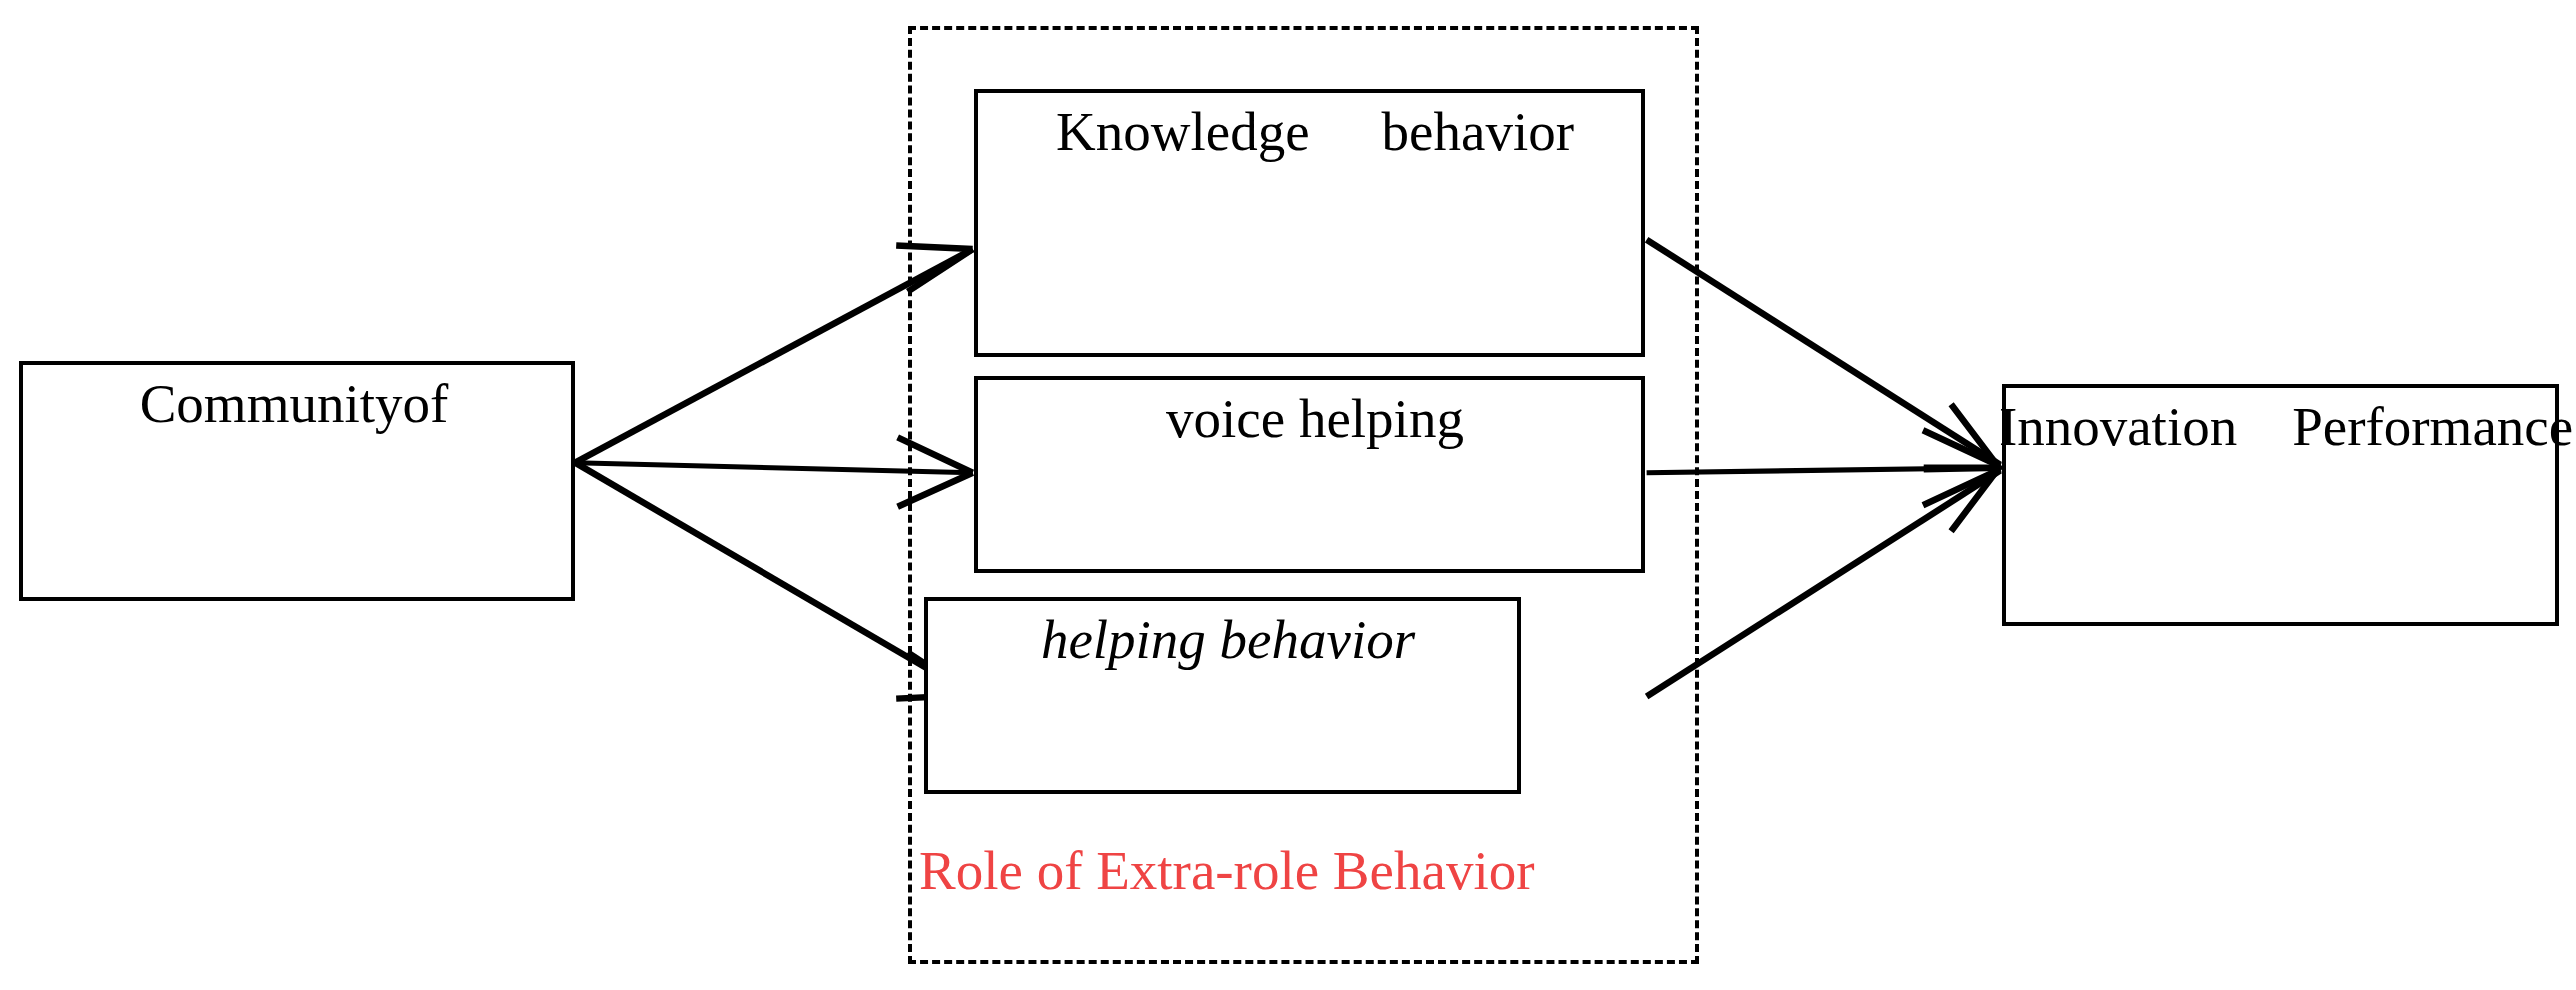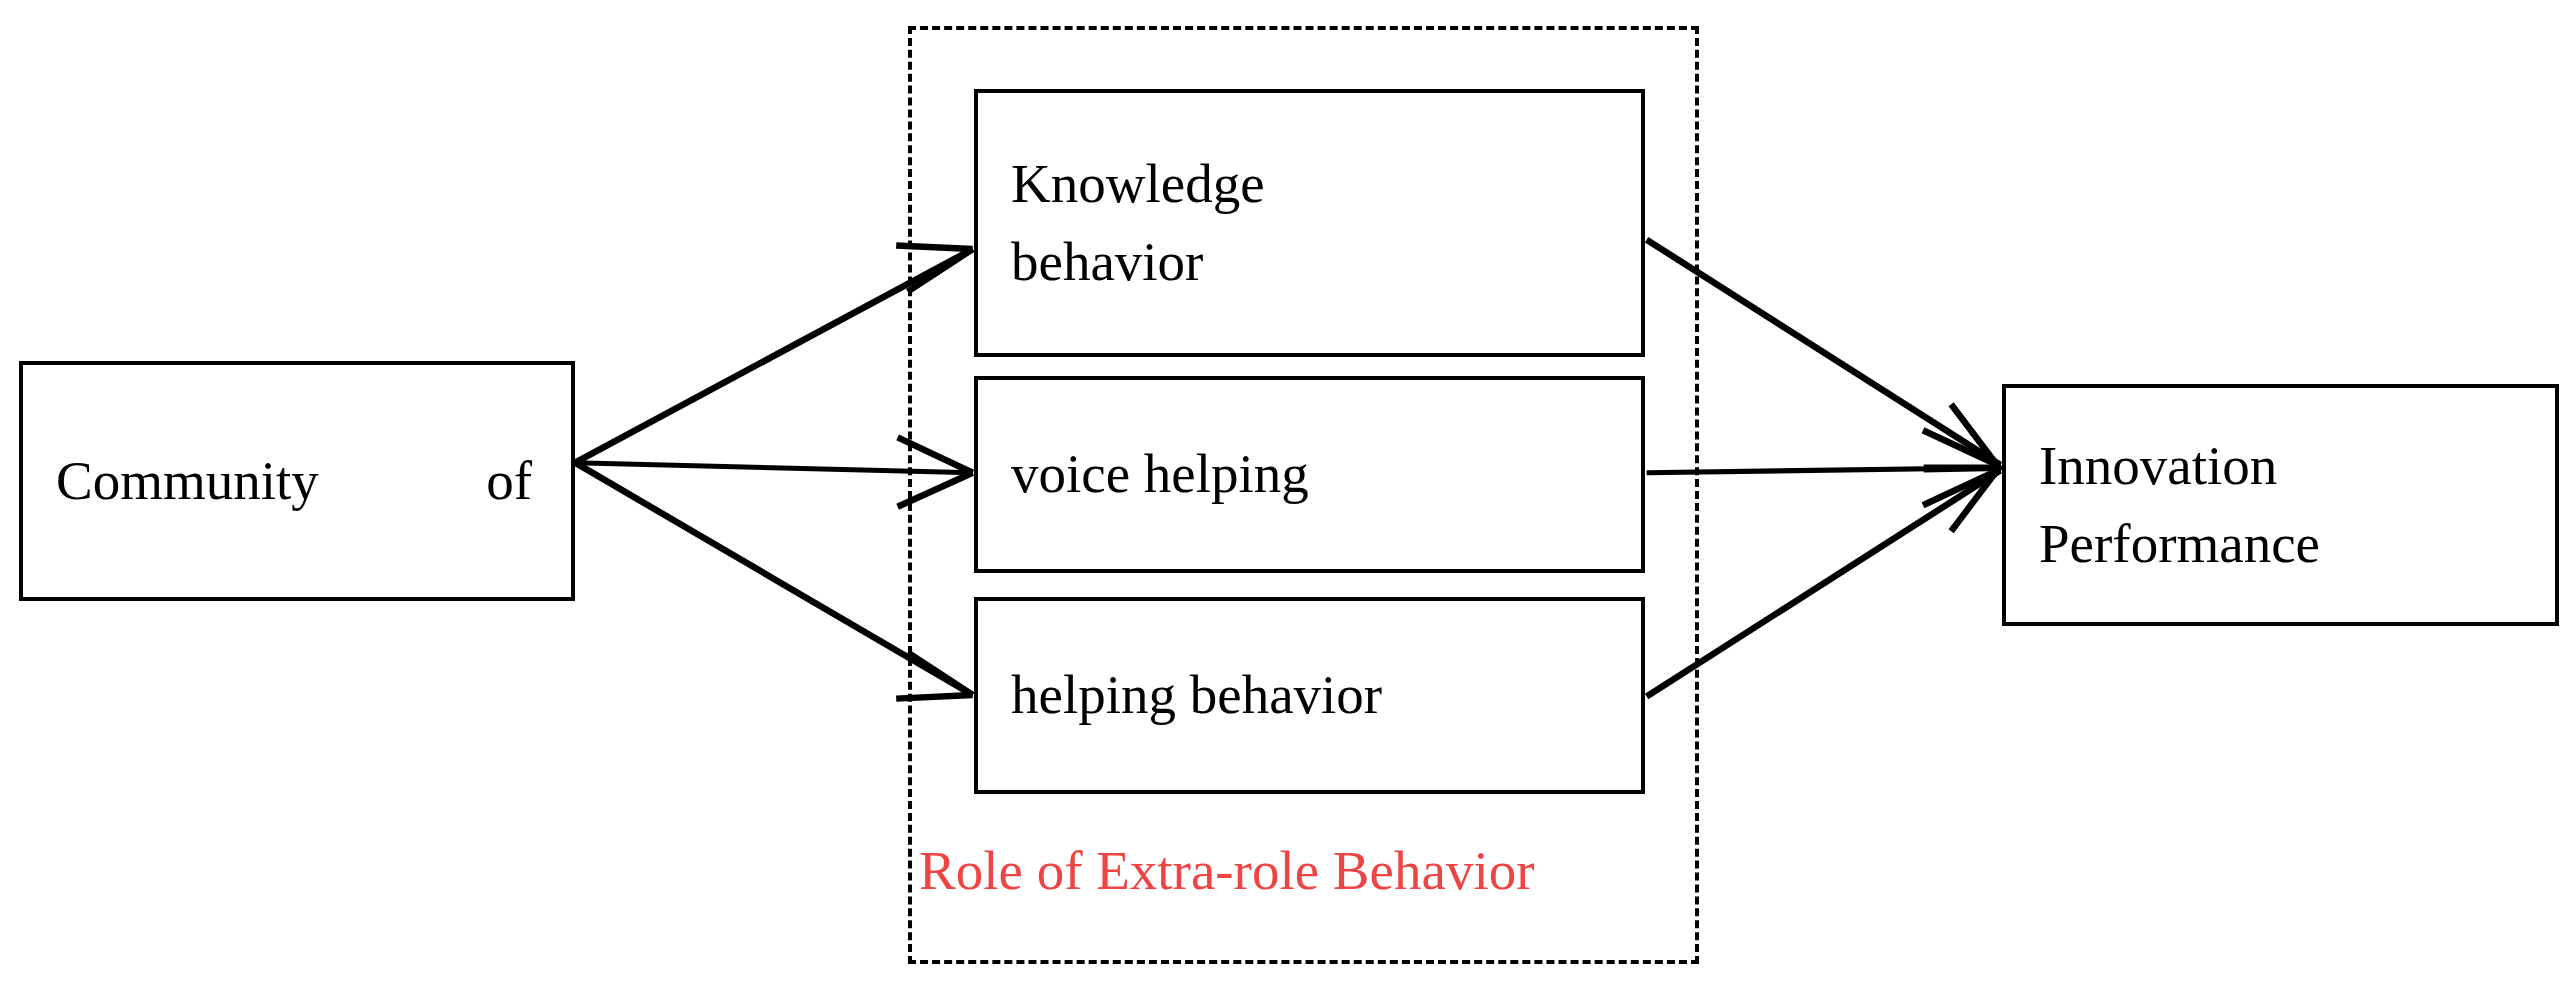--- a/index.html
+++ b/index.html
@@ -22,21 +22,21 @@
     width: 2576px;
     height: 991px;
     pointer-events: none;
   }
   .node {
     position: absolute;
     box-sizing: border-box;
     background: #ffffff;
     border: 4.3px solid #000000;
     display: flex;
-    flex-direction: column;
+    flex-direction: row;
     justify-content: center;
     z-index: 3;
   }
   .node .line {
     font-size: 55px;
     line-height: 1.42;
     color: #000000;
     white-space: nowrap;
     padding-left: 33px;
     padding-right: 22px;
@@ -77,24 +77,25 @@
     width: 671px;
     height: 268px;
   }
   #node-voice {
     left: 974px;
     top: 376px;
     width: 671px;
     height: 197px;
   }
   #node-helping {
-    left: 974px;
+    left: 924px;
     top: 597px;
-    width: 671px;
+    width: 597px;
     height: 197px;
+    font-style: italic;
   }
   #region-caption {
     position: absolute;
     left: 919px;
     top: 843px;
     font-size: 55px;
     line-height: 1;
     color: #ef4444;
     white-space: nowrap;
     z-index: 2;

